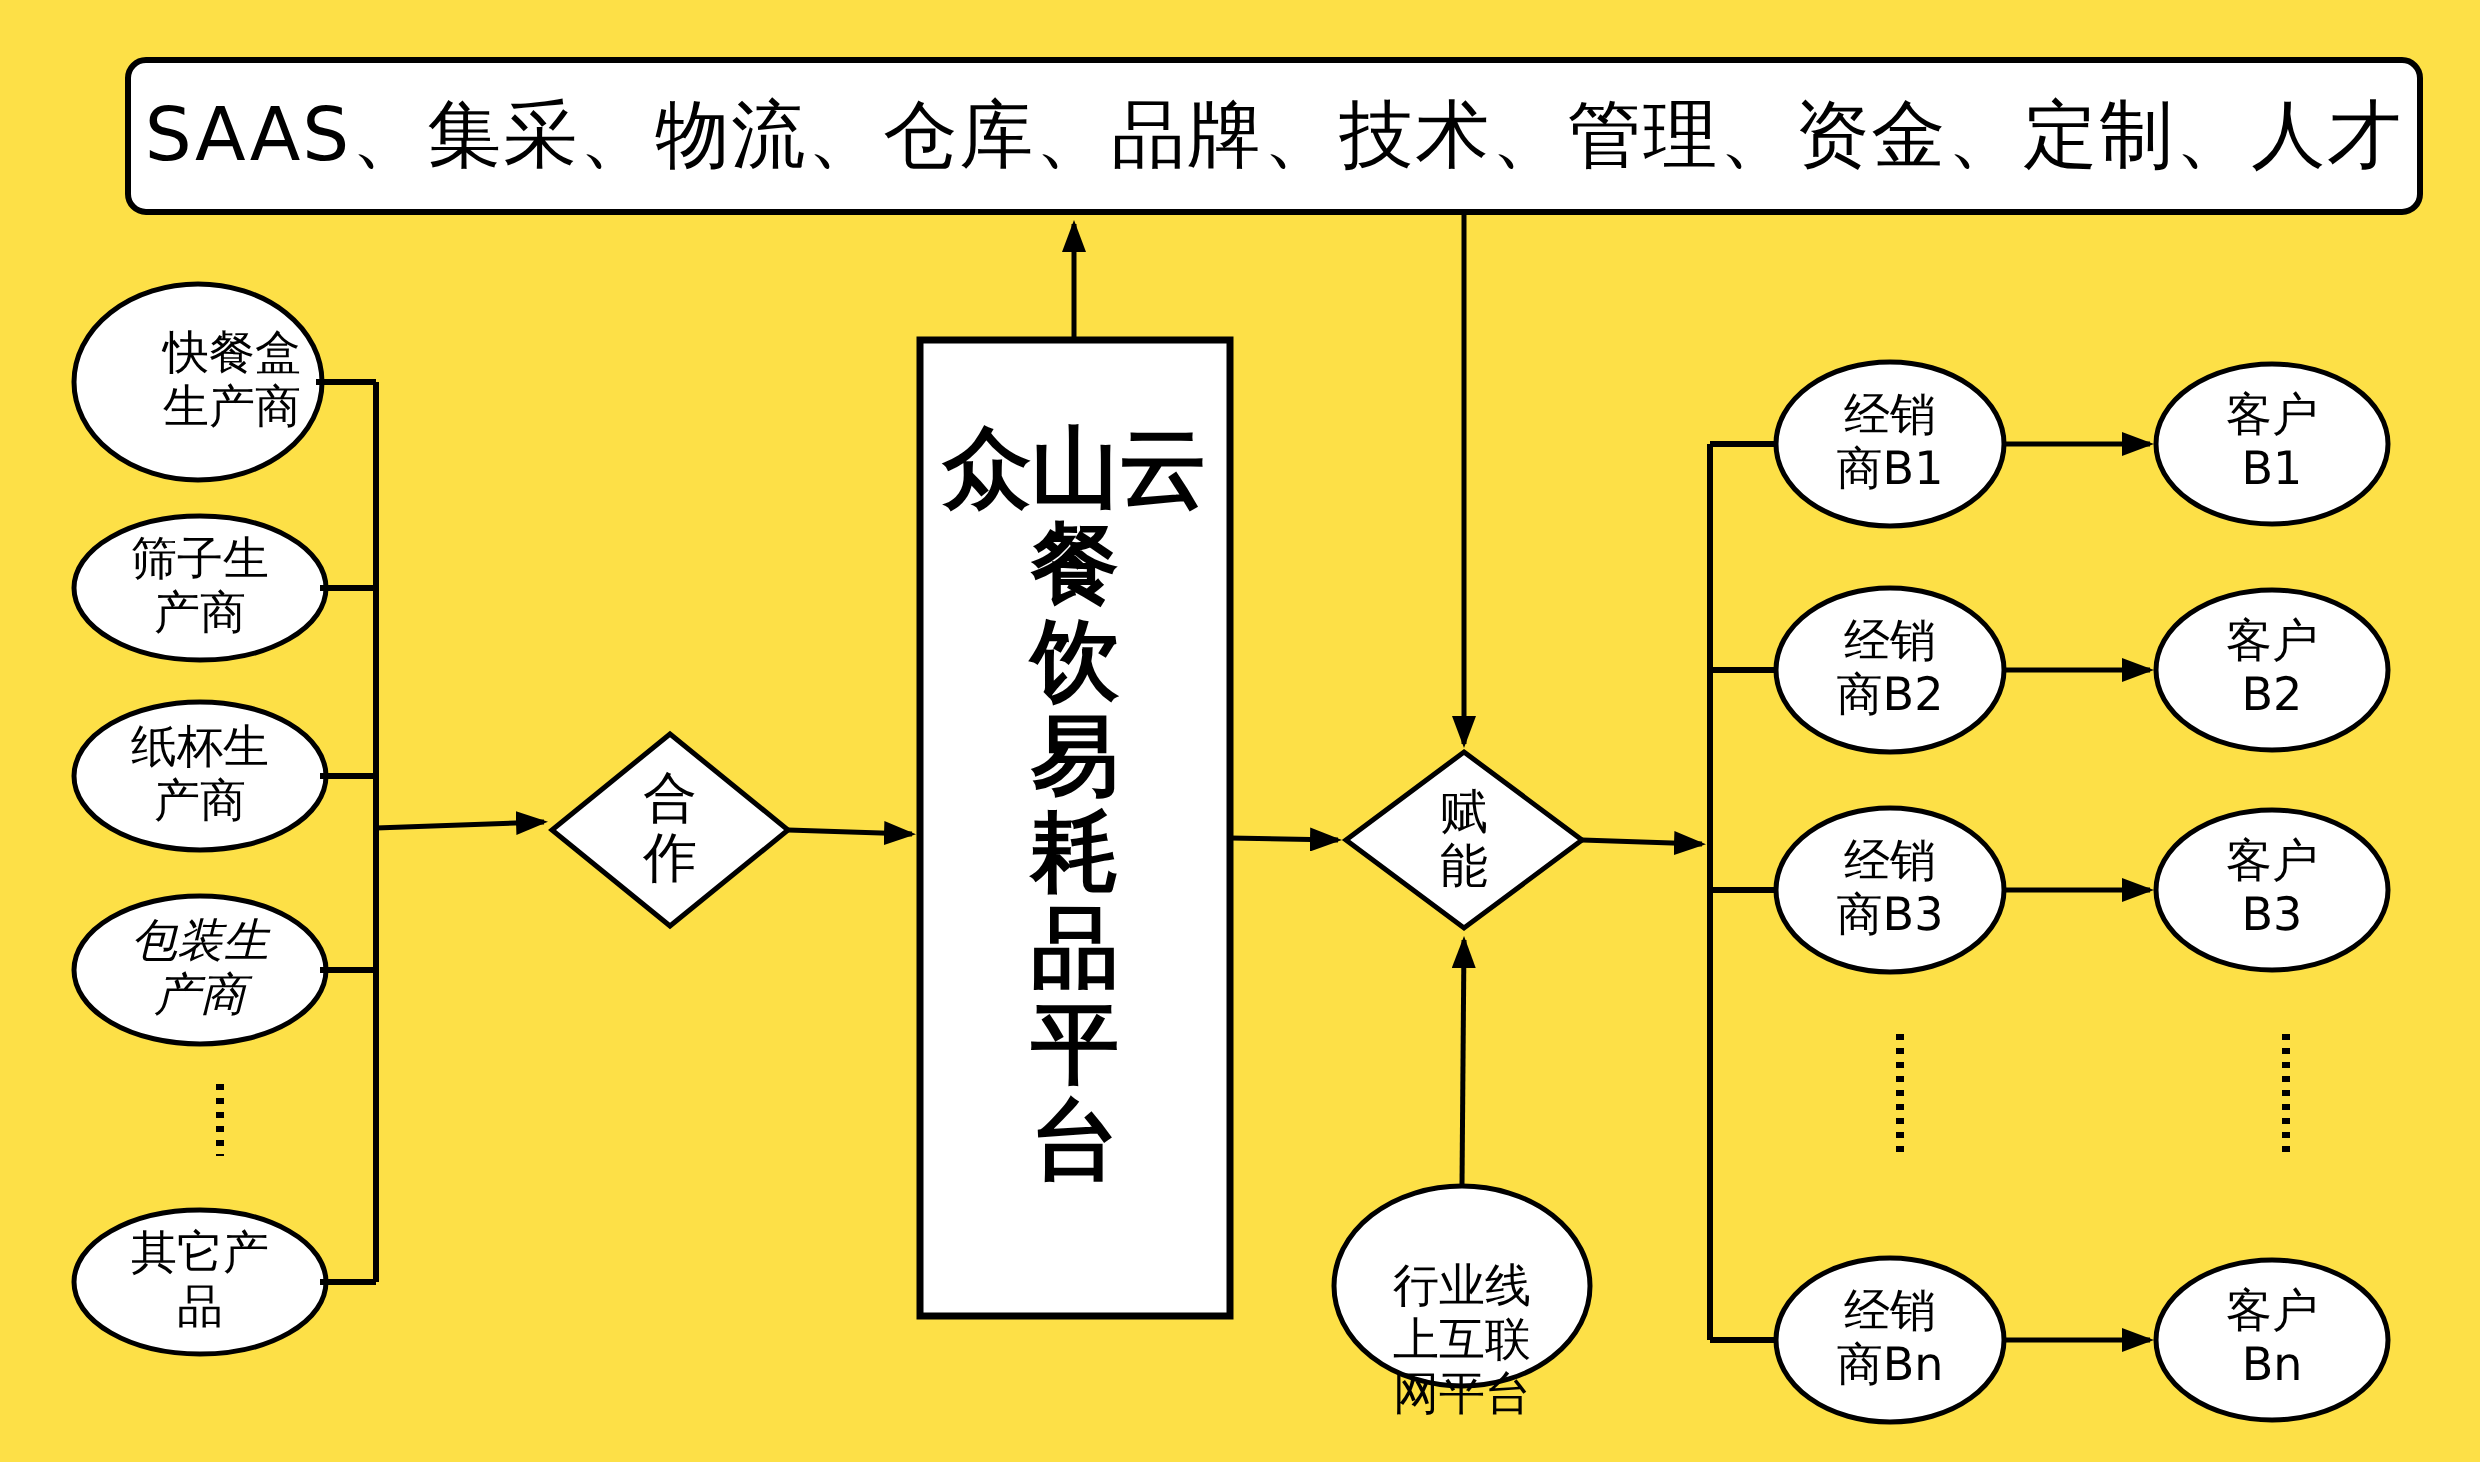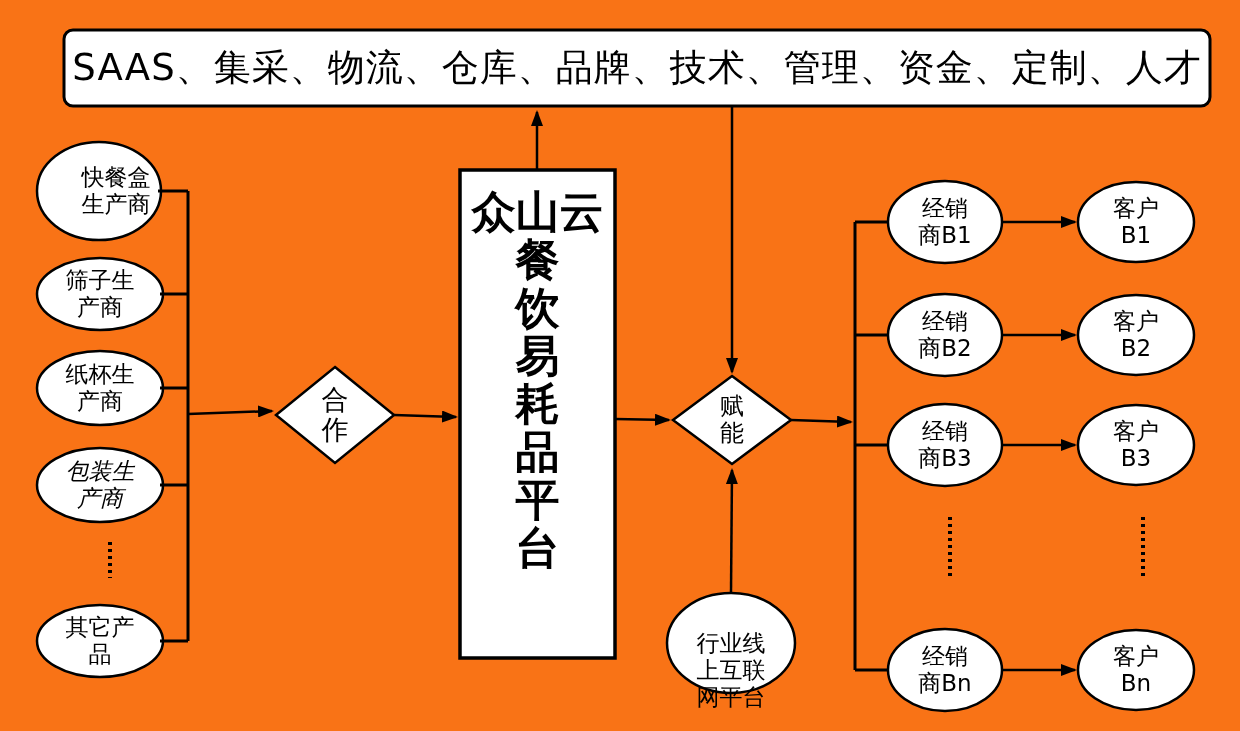--- a/index.html
+++ b/index.html
@@ -1,30 +1,30 @@
 <!DOCTYPE html>
 <html><head>
 <meta charset="utf-8">
 <style>
   html,body{margin:0;padding:0;background:#ffffff;}
   #canvas{
-    position:relative;width:1240px;height:731px;background:#f97316;
+    position:relative;width:1240px;height:731px;background:#fde047;
     font-family:"DejaVu Sans","Liberation Sans",sans-serif;color:#000;
     overflow:hidden;
   }
   #shapes{position:absolute;left:0;top:0;}
   .lbl{position:absolute;transform:translate(-50%,-50%);text-align:center;white-space:nowrap;color:#000;}
   .banner-lbl{font-size:37px;font-weight:500;letter-spacing:1px;}
   .node-lbl{font-size:23px;line-height:1.18;}
   .diamond-lbl-lg{font-size:27px;line-height:1.12;}
   .diamond-lbl-sm{font-size:24px;line-height:1.12;}
   .platform-lbl{
     position:absolute;left:460px;top:170px;width:155px;height:500px;
     display:flex;flex-direction:column;align-items:center;box-sizing:border-box;
-    padding-top:18px;font-size:44px;font-weight:bold;line-height:1.09;text-align:center;
+    padding-top:41px;font-size:44px;font-weight:bold;line-height:1.09;text-align:center;
   }
 </style>
 </head>
 <body>
 
 <div id="canvas">
 
   <svg id="shapes" width="1240" height="731" viewBox="0 0 1240 731">
     <defs>
       <marker id="arrow" markerUnits="userSpaceOnUse" markerWidth="16" markerHeight="12" viewBox="0 0 16 12" refX="14" refY="6" orient="auto">

